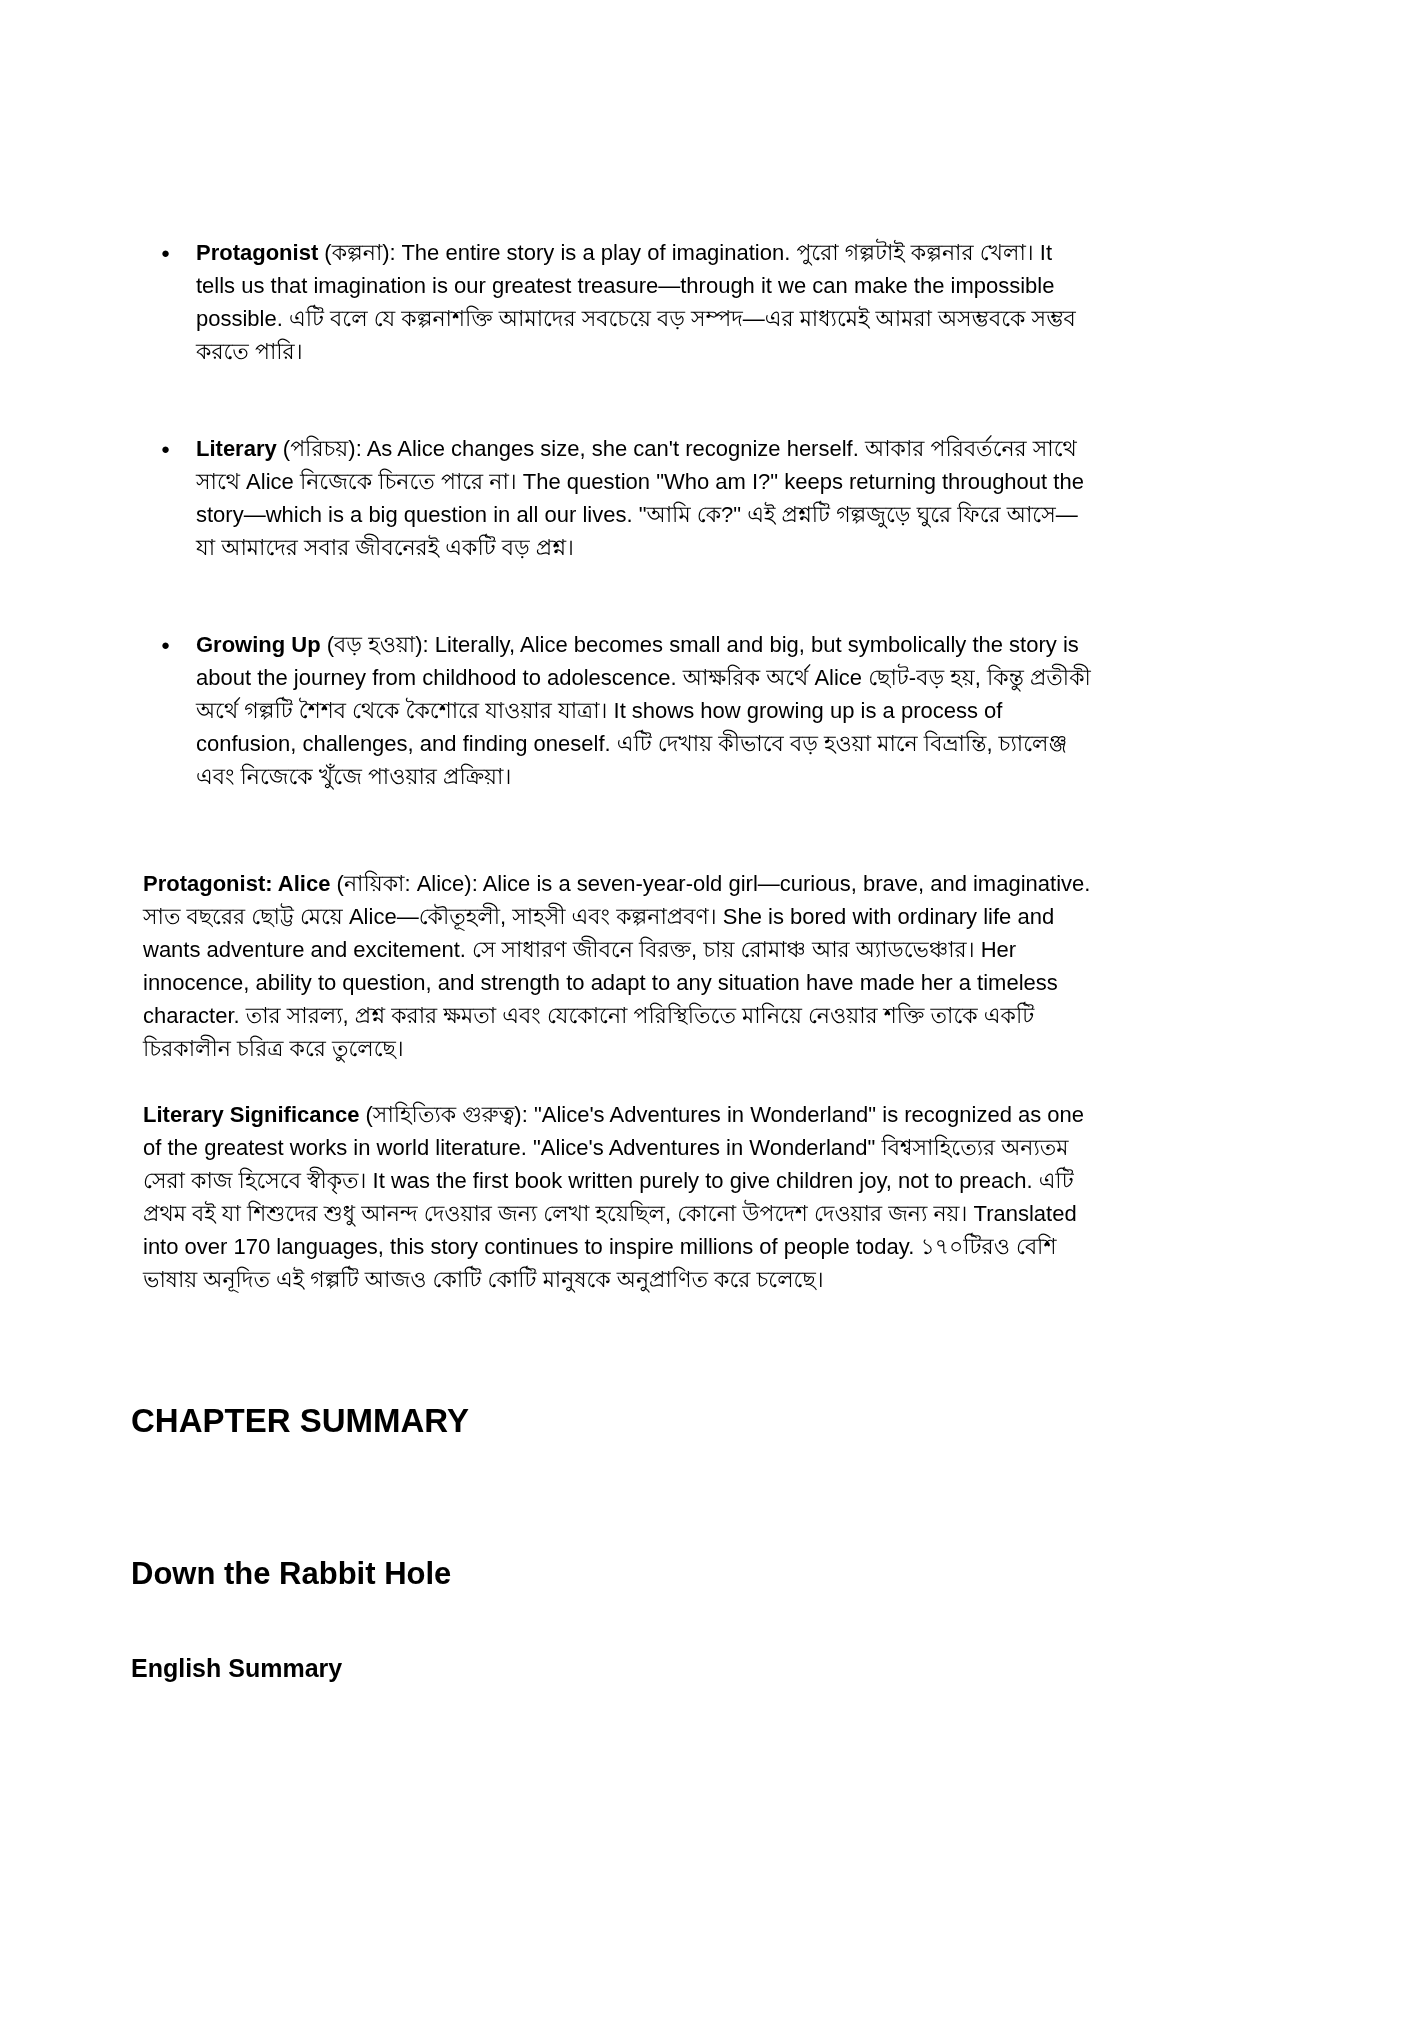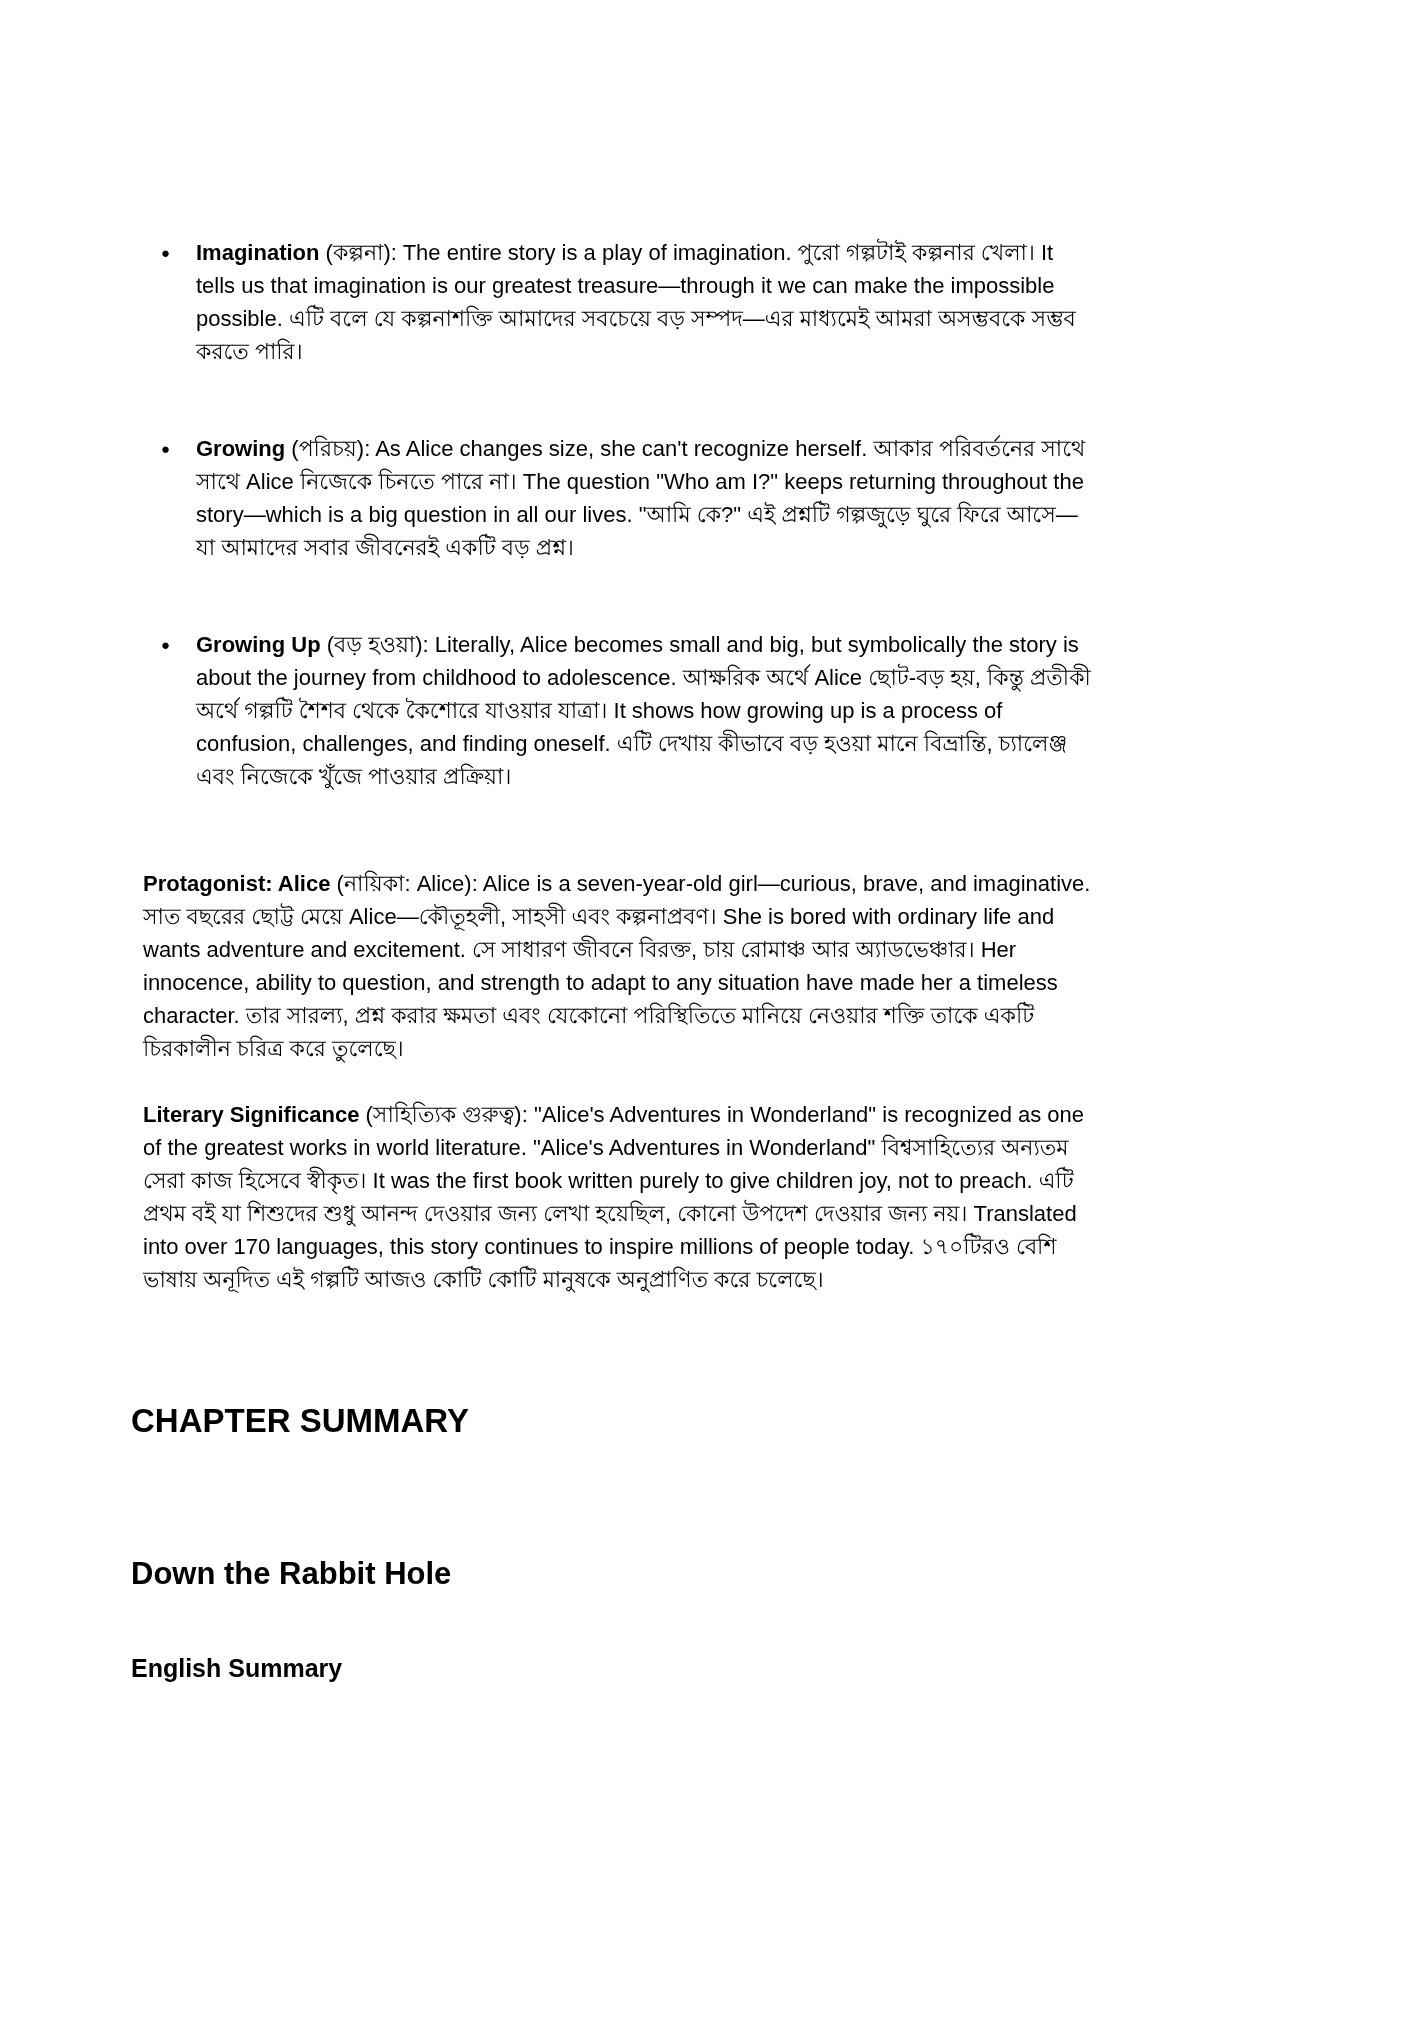--- a/index.html
+++ b/index.html
@@ -63,25 +63,25 @@
 </style>
 </head>
 <body>
 
 <div class="doc">
   <div class="content">
 
     <ul class="themes">
       <li class="item">
         <span class="bullet">●</span>
-        <div class="li-text"><b>Imagination</b><span> (কল্পনা): The entire story is a play of imagination. পুরো গল্পটাই কল্পনার খেলা। It tells us that imagination is our greatest treasure—through it we can make the impossible possible. এটি বলে যে কল্পনাশক্তি আমাদের সবচেয়ে বড় সম্পদ—এর মাধ্যমেই আমরা অসম্ভবকে সম্ভব করতে পারি।</span></div>
+        <div class="li-text"><b>Protagonist</b><span> (কল্পনা): The entire story is a play of imagination. পুরো গল্পটাই কল্পনার খেলা। It tells us that imagination is our greatest treasure—through it we can make the impossible possible. এটি বলে যে কল্পনাশক্তি আমাদের সবচেয়ে বড় সম্পদ—এর মাধ্যমেই আমরা অসম্ভবকে সম্ভব করতে পারি।</span></div>
       </li>
       <li class="item">
         <span class="bullet">●</span>
-        <div class="li-text"><b>Growing</b><span> (পরিচয়): As Alice changes size, she can't recognize herself. আকার পরিবর্তনের সাথে সাথে Alice নিজেকে চিনতে পারে না। The question "Who am I?" keeps returning throughout the story—which is a big question in all our lives. "আমি কে?" এই প্রশ্নটি গল্পজুড়ে ঘুরে ফিরে আসে—যা আমাদের সবার জীবনেরই একটি বড় প্রশ্ন।</span></div>
+        <div class="li-text"><b>Literary</b><span> (পরিচয়): As Alice changes size, she can't recognize herself. আকার পরিবর্তনের সাথে সাথে Alice নিজেকে চিনতে পারে না। The question "Who am I?" keeps returning throughout the story—which is a big question in all our lives. "আমি কে?" এই প্রশ্নটি গল্পজুড়ে ঘুরে ফিরে আসে—যা আমাদের সবার জীবনেরই একটি বড় প্রশ্ন।</span></div>
       </li>
       <li class="item">
         <span class="bullet">●</span>
         <div class="li-text"><b>Growing Up</b><span> (বড় হওয়া): Literally, Alice becomes small and big, but symbolically the story is about the journey from childhood to adolescence. আক্ষরিক অর্থে Alice ছোট-বড় হয়, কিন্তু প্রতীকী অর্থে গল্পটি শৈশব থেকে কৈশোরে যাওয়ার যাত্রা। It shows how growing up is a process of confusion, challenges, and finding oneself. এটি দেখায় কীভাবে বড় হওয়া মানে বিভ্রান্তি, চ্যালেঞ্জ এবং নিজেকে খুঁজে পাওয়ার প্রক্রিয়া।</span></div>
       </li>
     </ul>
 
     <p class="para"><b>Protagonist: Alice</b><span> (নায়িকা: Alice): Alice is a seven-year-old girl—curious, brave, and imaginative. সাত বছরের ছোট্ট মেয়ে Alice—কৌতূহলী, সাহসী এবং কল্পনাপ্রবণ। She is bored with ordinary life and wants adventure and excitement. সে সাধারণ জীবনে বিরক্ত, চায় রোমাঞ্চ আর অ্যাডভেঞ্চার। Her innocence, ability to question, and strength to adapt to any situation have made her a timeless character. তার সারল্য, প্রশ্ন করার ক্ষমতা এবং যেকোনো পরিস্থিতিতে মানিয়ে নেওয়ার শক্তি তাকে একটি চিরকালীন চরিত্র করে তুলেছে।</span></p>
 
     <p class="para"><b>Literary Significance</b><span> (সাহিত্যিক গুরুত্ব): "Alice's Adventures in Wonderland" is recognized as one of the greatest works in world literature. "Alice's Adventures in Wonderland" বিশ্বসাহিত্যের অন্যতম সেরা কাজ হিসেবে স্বীকৃত। It was the first book written purely to give children joy, not to preach. এটি প্রথম বই যা শিশুদের শুধু আনন্দ দেওয়ার জন্য লেখা হয়েছিল, কোনো উপদেশ দেওয়ার জন্য নয়। Translated into over 170 languages, this story continues to inspire millions of people today. ১৭০টিরও বেশি ভাষায় অনূদিত এই গল্পটি আজও কোটি কোটি মানুষকে অনুপ্রাণিত করে চলেছে।</span></p>

